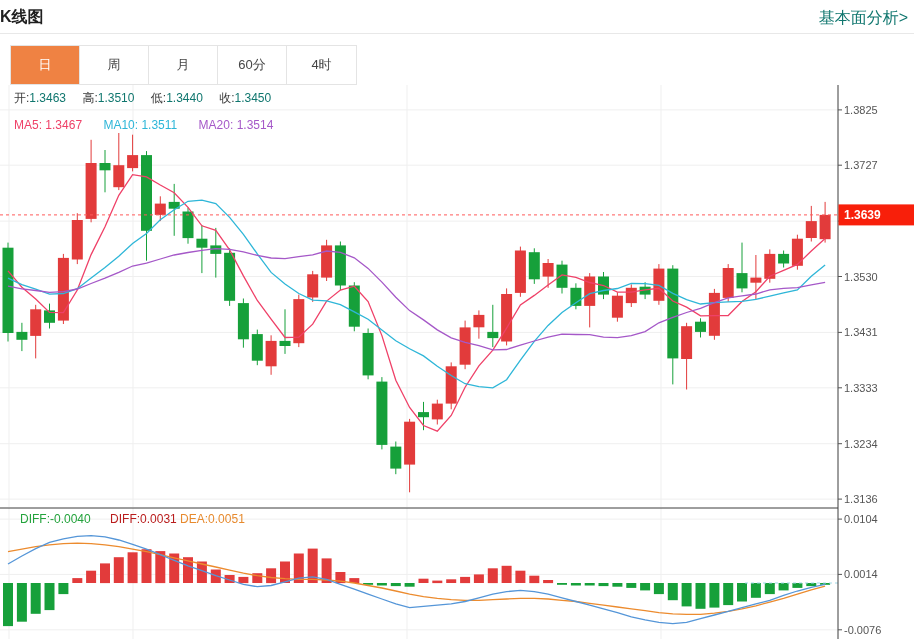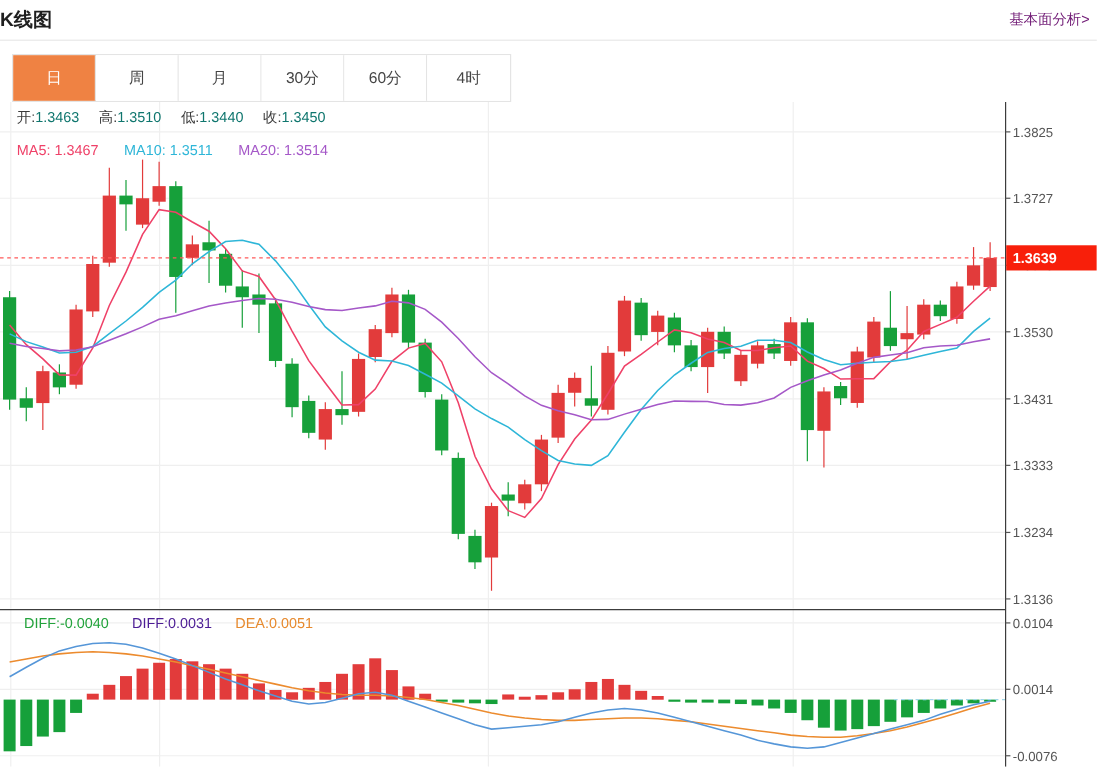--- a/index.html
+++ b/index.html
@@ -1,56 +1,55 @@
 <!DOCTYPE html>
 <html><head>
 <meta charset="utf-8">
 <style>
   html,body{margin:0;padding:0;background:#fff;}
   body{width:914px;height:639px;position:relative;overflow:hidden;
        font-family:"Liberation Sans","DejaVu Sans",sans-serif;}
   .header{position:absolute;top:0;left:0;width:914px;height:33px;
           border-bottom:1px solid #e8e8e8;background:#fff;}
   .title{position:absolute;left:0;top:7px;font-size:16px;font-weight:bold;color:#1f1f1f;}
-  .more-link{position:absolute;right:6px;top:8px;font-size:12px;color:#701a75;cursor:pointer;}
+  .more-link{position:absolute;right:6px;top:8px;font-size:16px;color:#0f766e;cursor:pointer;}
   .tabs{position:absolute;left:10px;top:45px;height:40px;display:flex;
         border:1px solid #e4e4e4;box-sizing:border-box;background:#fff;z-index:5;}
   .tab{width:69px;box-sizing:border-box;text-align:center;line-height:38px;font-size:13px;
        color:#454545;border-right:1px solid #e4e4e4;cursor:pointer;background:#fff;}
   .tab:last-child{border-right:none;text-align:center;}
   .tab.active{background:#ef8243;color:#fff;}
   .overlay{position:absolute;font-size:12px;white-space:nowrap;z-index:4;line-height:14px;}
   #ohlc-row{left:14px;top:91px;}
   #ma-row{left:14px;top:118px;}
   #macd-row{left:20px;top:512px;}
   .lab{color:#3a3a3a;}
   .grn{color:#0f766e;}
   .pair{margin-right:13px;}
   .ma5{color:#ef4168;margin-right:18px;}
   .ma10{color:#2eb6d8;margin-right:18px;}
   .ma20{color:#a558c8;}
   .macd-g{color:#23a33c;margin-right:16px;}
-  .diff-b{color:#4c1d95;margin-right:16px;}
+  .diff-b{color:#b91c1c;margin-right:0;}
   .dea-o{color:#e78a2e;}
   #chart-svg{position:absolute;left:0;top:0;z-index:1;}
   svg text{font-family:"Liberation Sans","DejaVu Sans",sans-serif;}
 </style>
 </head>
 <body>
 
 <div class="header">
   <div class="title">K线图</div>
   <div class="more-link">基本面分析&gt;</div>
 </div>
 
 <div class="tabs" id="tab-bar">
     <div class="tab active">日</div>
     <div class="tab">周</div>
     <div class="tab">月</div>
-    <div class="tab">30分</div>
     <div class="tab">60分</div>
     <div class="tab">4时</div>
   </div>
 
 <svg id="chart-svg" width="914" height="639" viewBox="0 0 914 639">
     <g>
       <line x1="0" y1="109.9" x2="838" y2="109.9" stroke="#efefef" stroke-width="1"></line>
       <line x1="0" y1="165.2" x2="838" y2="165.2" stroke="#efefef" stroke-width="1"></line>
       <line x1="0" y1="221.1" x2="838" y2="221.1" stroke="#efefef" stroke-width="1"></line>
       <line x1="0" y1="276.5" x2="838" y2="276.5" stroke="#efefef" stroke-width="1"></line>

